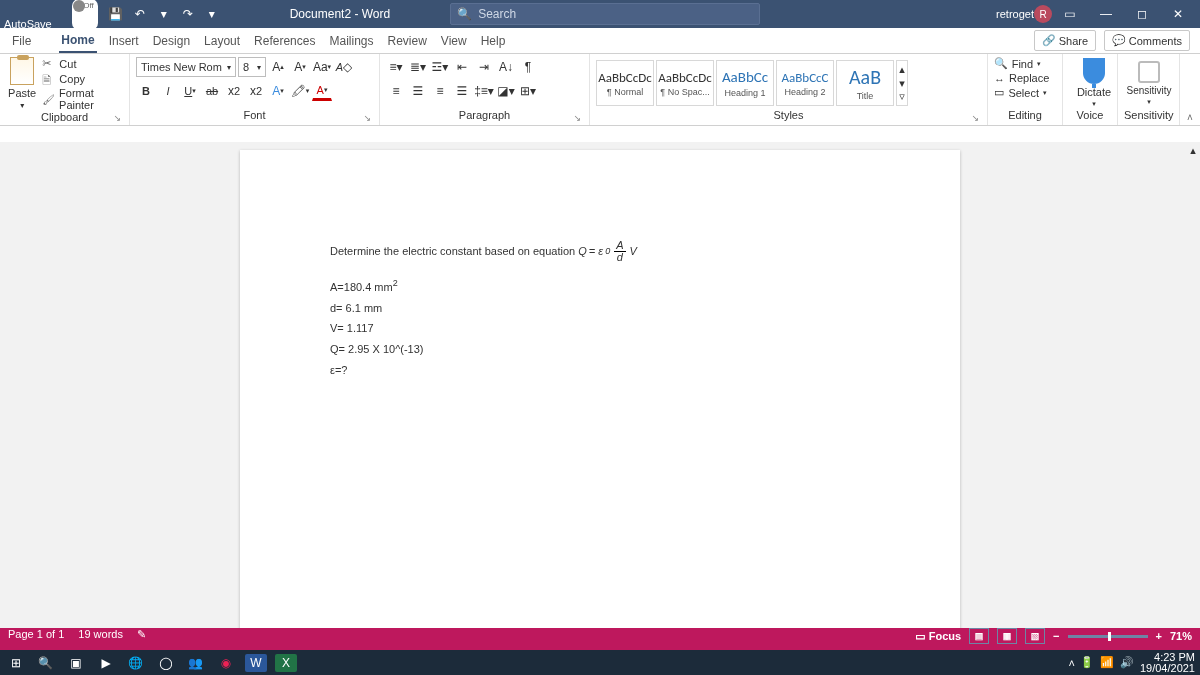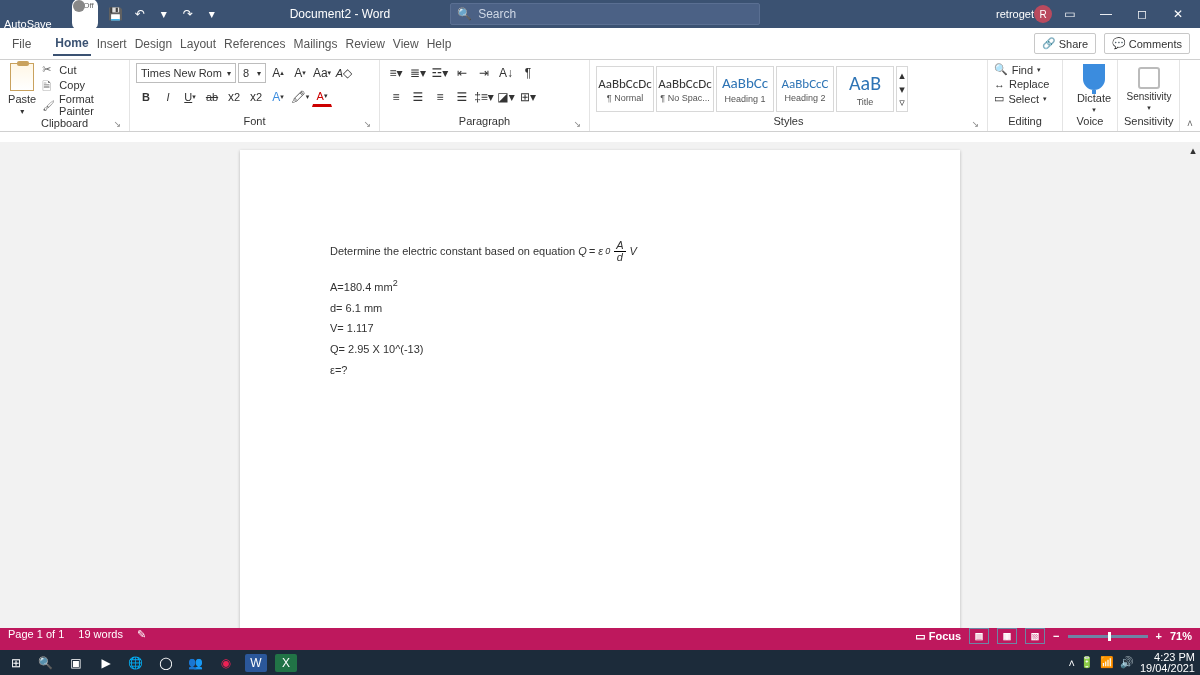--- a/index.html
+++ b/index.html
@@ -11,21 +11,21 @@
 .toggle::after{content:"";width:12px;height:12px;background:#888;border-radius:50%;position:absolute;top:1px;left:1px;}
 .toggle-label{font-size:8px;color:#666;position:absolute;right:4px;top:2px;}
 .qat{display:flex;gap:8px;margin-left:10px;align-items:center;}
 .qat .qbtn{width:16px;height:16px;display:flex;align-items:center;justify-content:center;font-size:12px;}
 .doc-title{flex:0 0 auto;margin-left:70px;font-size:12px;}
 .search-box{margin-left:60px;width:310px;height:22px;background:#4b6185;border:1px solid #5a6f92;border-radius:2px;display:flex;align-items:center;padding:0 6px;gap:6px;}
 .search-box span{color:#cfd8e6;font-size:12px;}
 .title-right{margin-left:auto;display:flex;align-items:center;}
 .avatar{width:18px;height:18px;border-radius:50%;background:#b94a5e;display:flex;align-items:center;justify-content:center;font-size:10px;}
 .winbtn{width:36px;height:28px;display:flex;align-items:center;justify-content:center;font-size:12px;}
-.menubar{height:32px;border-bottom:1px solid #d0d0d0;display:flex;align-items:center;padding:0 10px;gap:4px;text-align:right;}
+.menubar{height:26px;border-bottom:1px solid #d0d0d0;display:flex;align-items:center;padding:0 10px;gap:10px;text-align:right;}
 .tab{font-size:12px;color:#555;padding:4px 2px;cursor:pointer;}
 .tab.active{color:#3b5272;border-bottom:2px solid #3b5272;font-weight:600;margin-left:16px;}
 .menubar-right{margin-left:auto;display:flex;gap:8px;align-items:center;}
 .sharebtn,.commentsbtn{border:1px solid #c8c8c8;padding:3px 7px;font-size:11px;display:flex;align-items:center;gap:3px;border-radius:2px;}
 .ribbon{height:72px;border-bottom:1px solid #d0d0d0;display:flex;}
 .group{border-right:1px solid #e4e4e4;padding:3px 6px 2px 6px;display:flex;flex-direction:column;justify-content:space-between;position:relative;}
 .group-body{flex:1;display:flex;gap:6px;align-items:flex-start;}
 .group-label{text-align:center;font-size:10px;color:#666;height:14px;position:relative;}
 .dlaunch{position:absolute;right:2px;bottom:0;font-size:9px;color:#888;}
 .clipboard-body{display:flex;gap:4px;}

